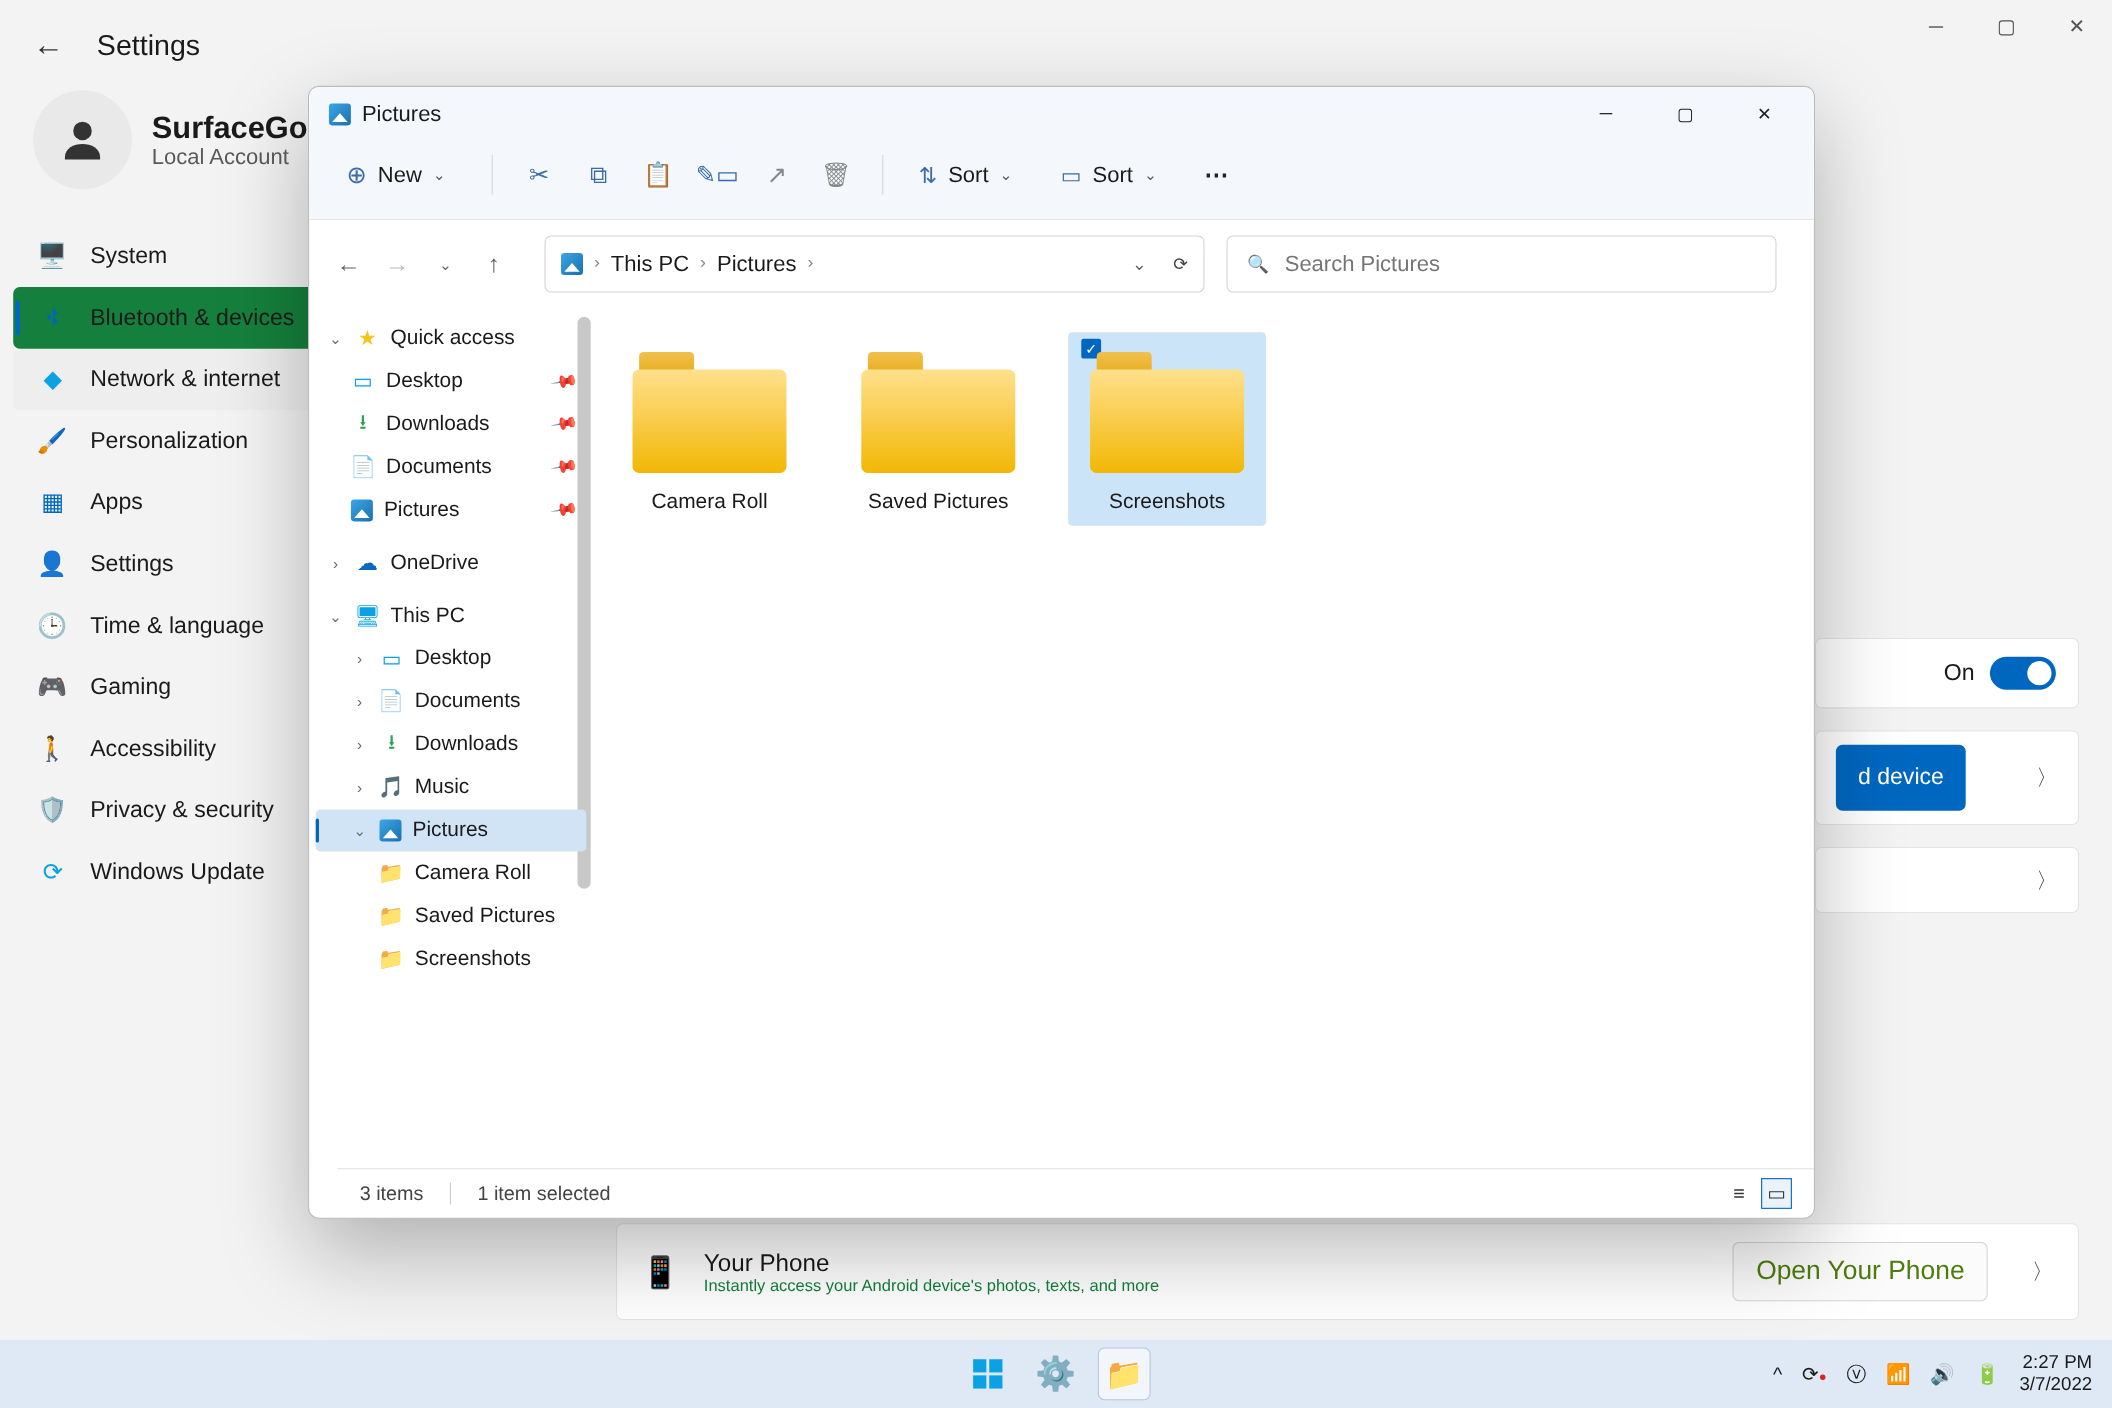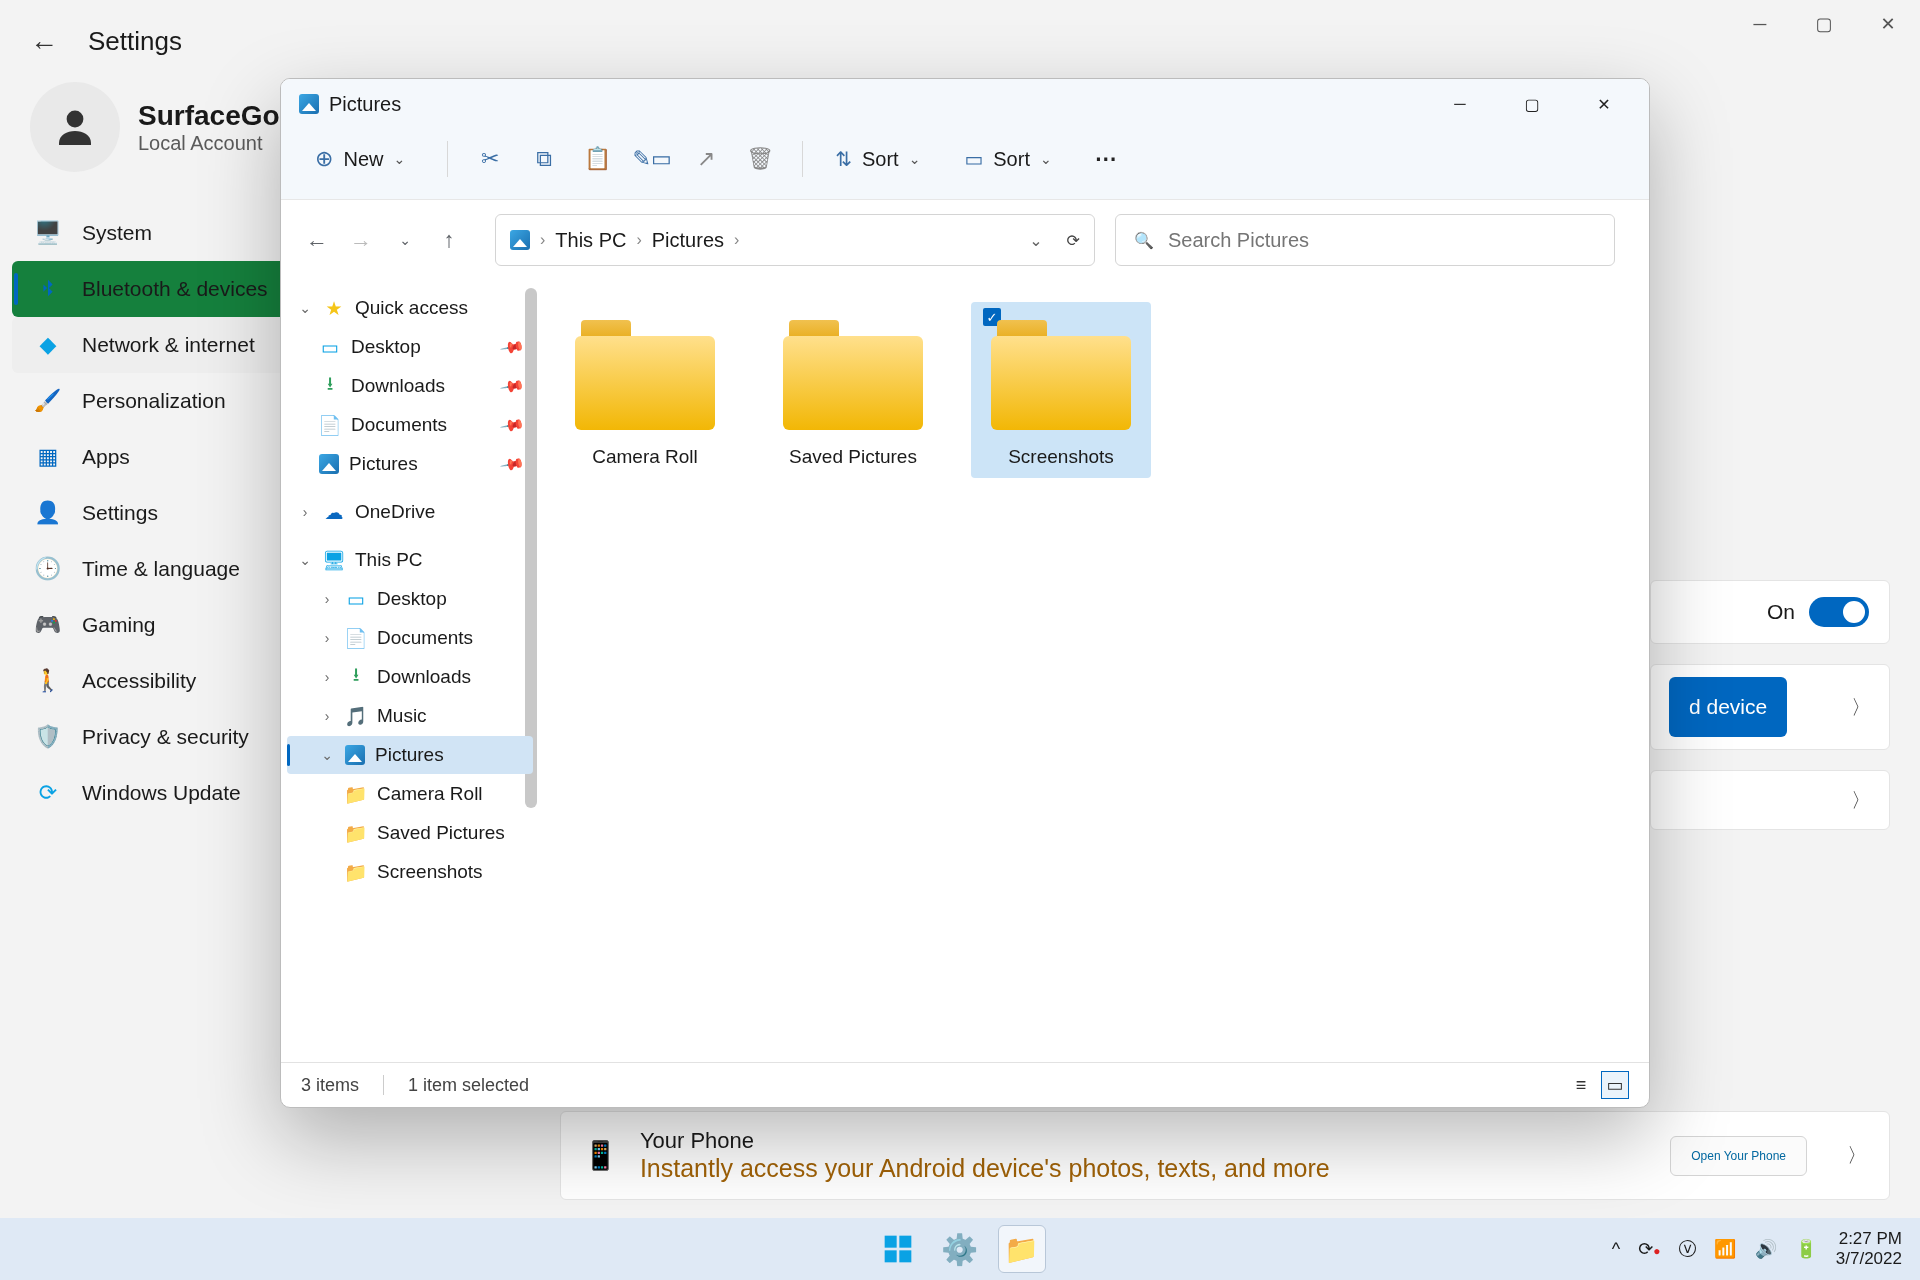--- a/index.html
+++ b/index.html
@@ -27,22 +27,22 @@
 .right-panel { position: absolute; right: 30px; top: 580px; width: 240px; }
 .toggle-row { display: flex; align-items: center; gap: 14px; background: #fff; border: 1px solid #e4e4e4; border-radius: 6px; padding: 16px 20px; justify-content: flex-end; margin-bottom: 20px; }
 .toggle-label { font-size: 21px; color: #1a1a1a; }
 .toggle { width: 60px; height: 30px; background: #0067c0; border-radius: 16px; position: relative; }
 .toggle::after { content: ''; position: absolute; right: 4px; top: 4px; width: 22px; height: 22px; background: #fff; border-radius: 50%; }
 .device-btn { background: #0067c0; color: #fff; padding: 18px 20px; border-radius: 6px; font-size: 21px; display: flex; align-items: center; }
 .device-row { display: flex; align-items: center; background: #fff; border: 1px solid #e4e4e4; border-radius: 6px; padding: 12px 18px; margin-bottom: 20px; gap: 14px; }
 .chev-right { margin-left: auto; color: #444; font-size: 20px; }
 .yourphone-row { position: absolute; right: 30px; bottom: 80px; left: 560px; background: #fff; border: 1px solid #e4e4e4; border-radius: 6px; padding: 16px 22px; display: flex; align-items: center; gap: 22px; }
 .yp-title { font-size: 22px; color: #1a1a1a; }
-.yp-sub { font-size: 25px; color: #a16207; }
-.yp-open { margin-left: auto; border: 1px solid #d4d4d4; background: #fbfbfb; border-radius: 6px; padding: 12px 20px; font-size: 12px; color: #0369a1; }
+.yp-sub { font-size: 15px; color: #15803d; }
+.yp-open { margin-left: auto; border: 1px solid #d4d4d4; background: #fbfbfb; border-radius: 6px; padding: 12px 20px; font-size: 24px; color: #4d7c0f; }
 
 
 .explorer { position: absolute; left: 280px; top: 78px; width: 1370px; height: 1030px; background: #fff; border: 1px solid #bcbcbc; border-radius: 10px; box-shadow: 0 30px 80px rgba(0,0,0,0.28); overflow: hidden; display: flex; flex-direction: column; }
 .exp-titlebar { display: flex; align-items: center; padding: 12px 18px; background: #f4f8fc; }
 .exp-titleicon { width: 22px; height: 22px; margin-right: 10px; }
 .exp-title { font-size: 20px; color: #1a1a1a; }
 .exp-wincontrols { margin-left: auto; display: flex; gap: 46px; padding-right: 14px; }
 .exp-wincontrols div { width: 26px; height: 26px; display: flex; align-items: center; justify-content: center; color: #222; cursor: pointer; }
 .exp-toolbar { display: flex; align-items: center; padding: 8px 22px 18px; background: #f4f8fc; border-bottom: 1px solid #e7e7e7; gap: 10px; }
 .new-btn { display: flex; align-items: center; gap: 10px; padding: 8px 12px; border-radius: 6px; cursor: pointer; color: #1a1a1a; font-size: 20px; }
@@ -70,21 +70,21 @@
 .indent1 { padding-left: 32px; }
 .indent2 { padding-left: 58px; }
 .content { flex: 1; padding: 22px 16px; display: flex; gap: 28px; align-items: flex-start; }
 .folder { width: 180px; text-align: center; padding: 10px 6px; border-radius: 4px; cursor: pointer; position: relative; }
 .folder.sel { background: #cce4f7; }
 .folder.sel::before { content: '✓'; position: absolute; top: 6px; left: 12px; width: 18px; height: 18px; background: #0067c0; color: #fff; font-size: 13px; border-radius: 2px; display: flex; align-items: center; justify-content: center; }
 .folder-ico { width: 140px; height: 110px; margin: 8px auto 16px; position: relative; }
 .folder-ico .tab { position: absolute; top: 0; left: 6px; width: 50px; height: 24px; background: linear-gradient(#f1c14f,#e6a912); border-radius: 4px 4px 0 0; }
 .folder-ico .body { position: absolute; top: 16px; left: 0; right: 0; bottom: 0; background: linear-gradient(#ffe08c,#f2b705); border-radius: 6px; }
 .folder-name { font-size: 19px; color: #1a1a1a; }
-.statusbar { border-top: 1px solid #e2e2e2; padding: 8px 20px; display: flex; align-items: center; font-size: 18px; color: #444; gap: 24px; }
+.statusbar { border-top: 1px solid #e2e2e2; padding: 8px 20px; display: flex; align-items: center; font-size: 18px; color: #444; gap: 24px; margin-left: 26px; }
 .status-sep { width: 1px; height: 20px; background: #ccc; }
 .view-icons { margin-left: auto; display: flex; gap: 6px; }
 .view-icon { width: 28px; height: 28px; border: 1px solid transparent; display: flex; align-items: center; justify-content: center; color: #333; }
 .view-icon.active { border-color: #0067c0; background: #eaf3fb; }
 
 
 .taskbar { position: absolute; bottom: 0; left: 0; right: 0; height: 62px; background: #dfe9f5; display: flex; align-items: center; }
 .taskbar-center { position: absolute; left: 50%; transform: translateX(-50%); display: flex; gap: 14px; }
 .tb-app { width: 48px; height: 48px; display: flex; align-items: center; justify-content: center; border-radius: 6px; cursor: pointer; }
 .tb-app.active { background: rgba(255,255,255,0.6); border: 1px solid #b8c7d8; }

